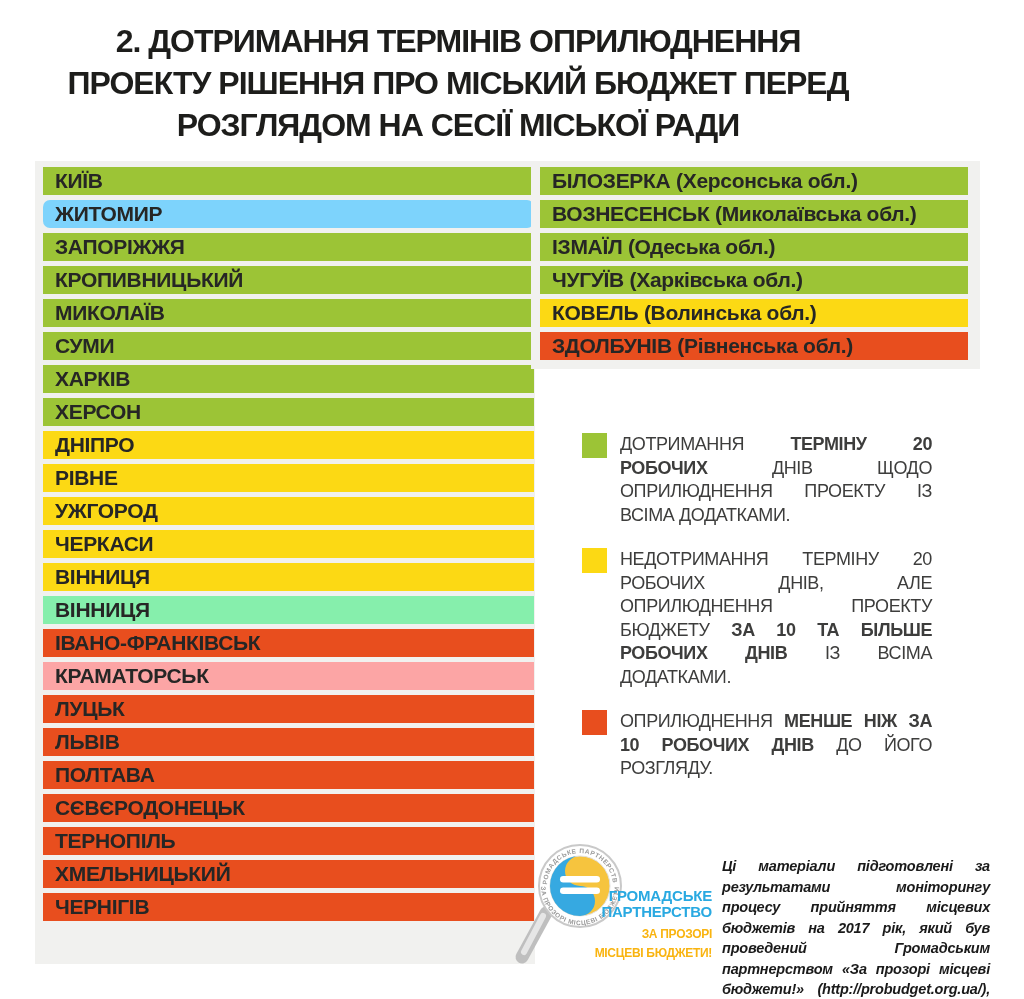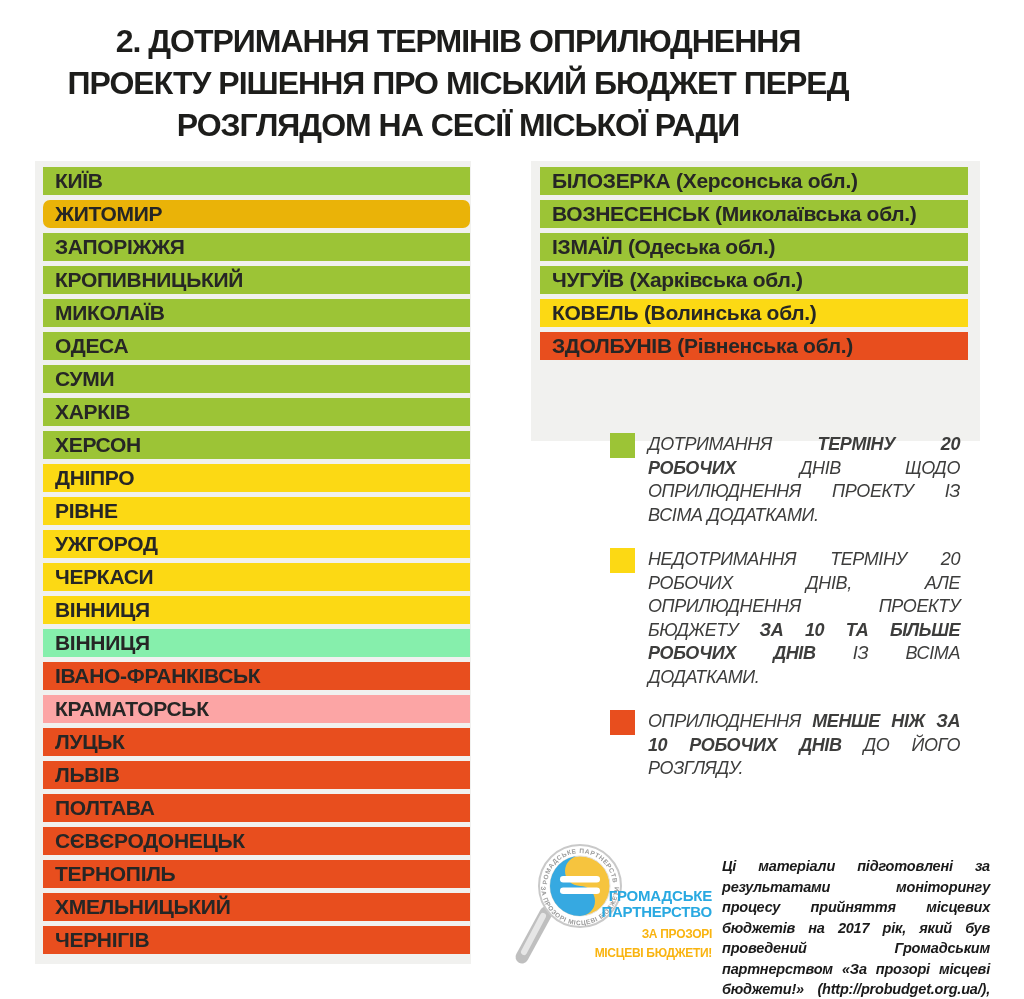--- a/index.html
+++ b/index.html
@@ -4,27 +4,27 @@
 <style>
   html,body{margin:0;padding:0;background:#fff;}
   .canvas{position:relative;width:1024px;height:999px;background:#fff;overflow:hidden;
           font-family:"Liberation Sans",sans-serif;}
   
   .title{position:absolute;top:20px;left:0;width:916px;text-align:center;
          font-weight:bold;font-size:32px;line-height:42px;letter-spacing:-1px;
          color:var(--title-text);}
   
   .panel{position:absolute;background:var(--panel-bg);box-sizing:border-box;}
-  .panel-left{left:35px;top:161px;width:436px;height:803px;padding:6px 1px 0 8px;}
-  .panel-right{left:531px;top:161px;width:449px;height:280px;padding:6px 12px 0 9px;}
+  .panel-left{left:35px;top:161px;width:500px;height:803px;padding:6px 1px 0 8px;}
+  .panel-right{left:531px;top:161px;width:449px;height:208px;padding:6px 12px 0 9px;}
   .bar{height:28px;margin-bottom:5px;display:flex;align-items:center;
        padding-left:12px;box-sizing:border-box;font-weight:bold;font-size:21px;
        letter-spacing:-0.3px;color:var(--bar-text);white-space:nowrap;overflow:hidden;}
   
-  .legend{position:absolute;left:610px;top:433px;width:352px;font-style:italic;}
+  .legend{position:absolute;left:582px;top:433px;width:352px;}
   .legend-item{display:flex;margin-bottom:21px;}
   .legend-swatch{width:25px;height:25px;margin-right:13px;flex:none;}
   .legend-text{width:312px;font-size:18px;line-height:23.5px;letter-spacing:-0.4px;
                text-align:justify;color:var(--legend-text);}
   .legend-text b{font-weight:bold;}
   
   .logo-svg{position:absolute;left:512px;top:831px;}
   .wordmark{position:absolute;left:522px;top:888px;width:190px;text-align:right;}
   .wordmark .blue{font-size:15px;line-height:16px;font-weight:bold;color:var(--logo-blue);letter-spacing:-0.2px;}
   .wordmark .gold{font-size:12px;line-height:19px;font-weight:bold;color:var(--logo-yellow);letter-spacing:-0.3px;}
@@ -41,34 +41,31 @@
   <div class="title">
     <div>2. ДОТРИМАННЯ ТЕРМІНІВ ОПРИЛЮДНЕННЯ</div>
     <div>ПРОЕКТУ РІШЕННЯ ПРО МІСЬКИЙ БЮДЖЕТ ПЕРЕД</div>
     <div>РОЗГЛЯДОМ НА СЕСІЇ МІСЬКОЇ РАДИ</div>
   </div>
 
   <div class="panel panel-left" id="bars-left">
       <div class="bar" style="background: rgb(156, 196, 54);">
         <span>КИЇВ</span>
       </div>
-      <div class="bar" style="background: #eab308; border-radius: 7px;">
+      <div class="bar" style="background: #7dd3fc; border-radius: 7px;">
         <span>ЖИТОМИР</span>
       </div>
       <div class="bar" style="background: rgb(156, 196, 54);">
         <span>ЗАПОРІЖЖЯ</span>
       </div>
       <div class="bar" style="background: rgb(156, 196, 54);">
         <span>КРОПИВНИЦЬКИЙ</span>
       </div>
       <div class="bar" style="background: rgb(156, 196, 54);">
         <span>МИКОЛАЇВ</span>
-      </div>
-      <div class="bar" style="background: rgb(156, 196, 54);">
-        <span>ОДЕСА</span>
       </div>
       <div class="bar" style="background: rgb(156, 196, 54);">
         <span>СУМИ</span>
       </div>
       <div class="bar" style="background: rgb(156, 196, 54);">
         <span>ХАРКІВ</span>
       </div>
       <div class="bar" style="background: rgb(156, 196, 54);">
         <span>ХЕРСОН</span>
       </div>

